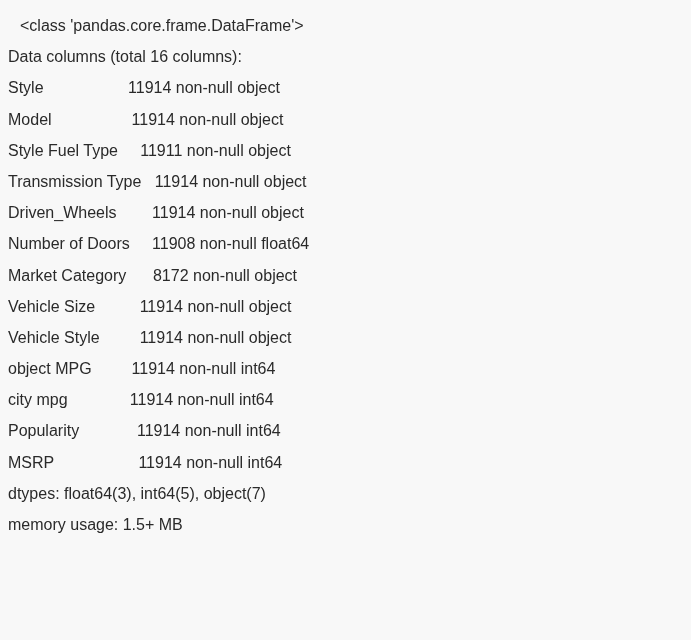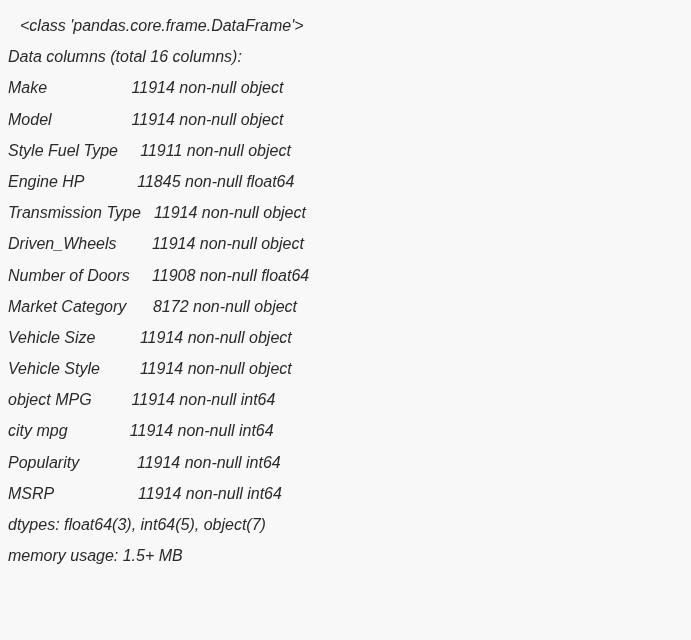--- a/index.html
+++ b/index.html
@@ -15,35 +15,33 @@
       padding: 10px 8px;
       line-height: 1.95;
       width: 691px;
     }
     .class-line {
       padding-left: 12px;
     }
     .line {
       white-space: pre;
       font-family: "Segoe UI", Arial, sans-serif;
-      font-style: italic;
     }
   </style>
 </head>
 <body>
 
 <div>
   <div class="line class-line">&lt;class 'pandas.core.frame.DataFrame'&gt;</div>
   <div class="line">Data columns (total 16 columns):</div>
 
   <div id="columns-list">
-      <div class="line"><span>Make                   </span><span>11914 non-null object</span></div>
+      <div class="line"><span>Style                   </span><span>11914 non-null object</span></div>
       <div class="line"><span>Model                  </span><span>11914 non-null object</span></div>
       <div class="line"><span>Style Fuel Type     </span><span>11911 non-null object</span></div>
-      <div class="line"><span>Engine HP            </span><span>11845 non-null float64</span></div>
       <div class="line"><span>Transmission Type   </span><span>11914 non-null object</span></div>
       <div class="line"><span>Driven_Wheels        </span><span>11914 non-null object</span></div>
       <div class="line"><span>Number of Doors     </span><span>11908 non-null float64</span></div>
       <div class="line"><span>Market Category      </span><span>8172 non-null object</span></div>
       <div class="line"><span>Vehicle Size          </span><span>11914 non-null object</span></div>
       <div class="line"><span>Vehicle Style         </span><span>11914 non-null object</span></div>
       <div class="line"><span>object MPG         </span><span>11914 non-null int64</span></div>
       <div class="line"><span>city mpg              </span><span>11914 non-null int64</span></div>
       <div class="line"><span>Popularity             </span><span>11914 non-null int64</span></div>
       <div class="line"><span>MSRP                   </span><span>11914 non-null int64</span></div>

